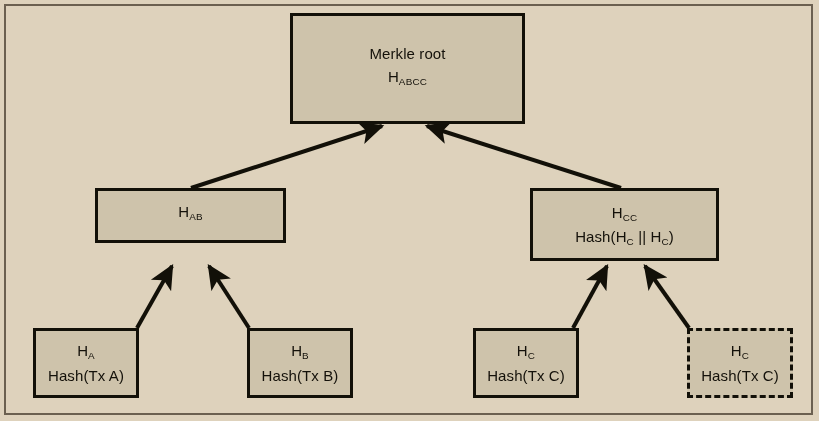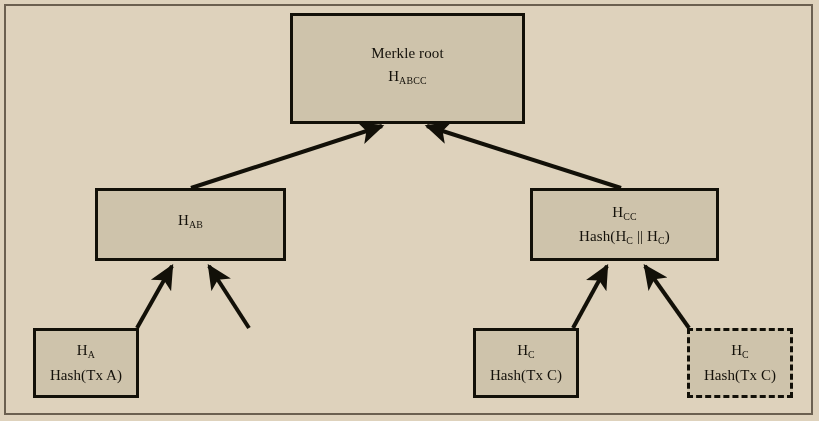--- a/index.html
+++ b/index.html
@@ -47,39 +47,38 @@
   .node.dashed {
     border-style: dashed;
     border-width: 3px;
   }
   .line {
     font-size: 15px;
     line-height: 1.15;
     white-space: nowrap;
     text-align: center;
     letter-spacing: 0.1px;
-    font-family: Liberation Serif, serif;
   }
   .line.title {
     margin-bottom: 6px;
   }
   .line.sym {
     margin-bottom: 7px;
   }
   .line sub {
     font-size: 0.66em;
     vertical-align: baseline;
     position: relative;
     top: 0.28em;
     letter-spacing: 0.2px;
     margin-top: 32px;
   }
   
   #node-root     { left: 290px; top: 13px;  width: 235px; height: 111px; }
-  #node-hab      { left: 95px;  top: 188px; width: 191px; height: 73px; }
+  #node-hab      { left: 95px;  top: 188px; width: 191px; height: 55px; }
   #node-hcc      { left: 530px; top: 188px; width: 189px; height: 73px; }
   #node-leaf-a   { left: 33px;  top: 328px; width: 106px; height: 70px; }
   #node-leaf-b   { left: 247px; top: 328px; width: 106px; height: 70px; }
   #node-leaf-c   { left: 473px; top: 328px; width: 106px; height: 70px; }
   #node-leaf-c2  { left: 687px; top: 328px; width: 106px; height: 70px; }
 </style>
 </head>
 <body>
 
 <div id="canvas">
@@ -128,20 +127,26 @@
 
   <div class="node" id="node-hcc">
     <div class="line sym">
       <span>H</span><sub>CC</sub>
     </div>
     <div class="line">
       <span>Hash(H</span><sub>C</sub><span> || H</span><sub>C</sub><span>)</span>
     </div>
   </div>
 
+  <div class="node" id="node-leaf-b">
+    <div class="line sym">
+      <span>H</span><sub>B</sub>
+    </div>
+    <div class="line">Hash(Tx B)</div>
+  </div>
 
   <div class="node" id="node-leaf-c">
     <div class="line sym">
       <span>H</span><sub>C</sub>
     </div>
     <div class="line">Hash(Tx C)</div>
   </div>
 
   <div class="node dashed" id="node-leaf-c2">
     <div class="line sym">

